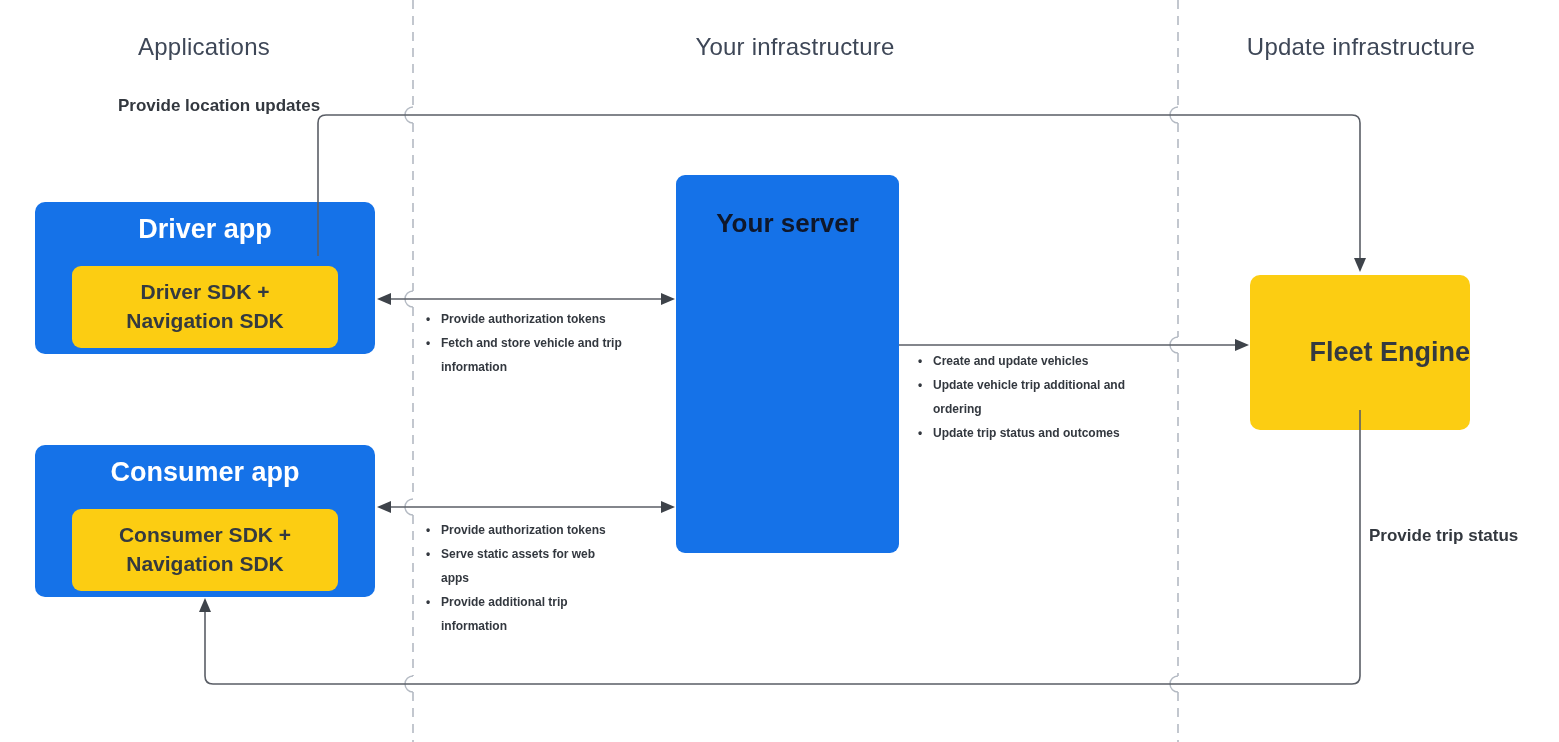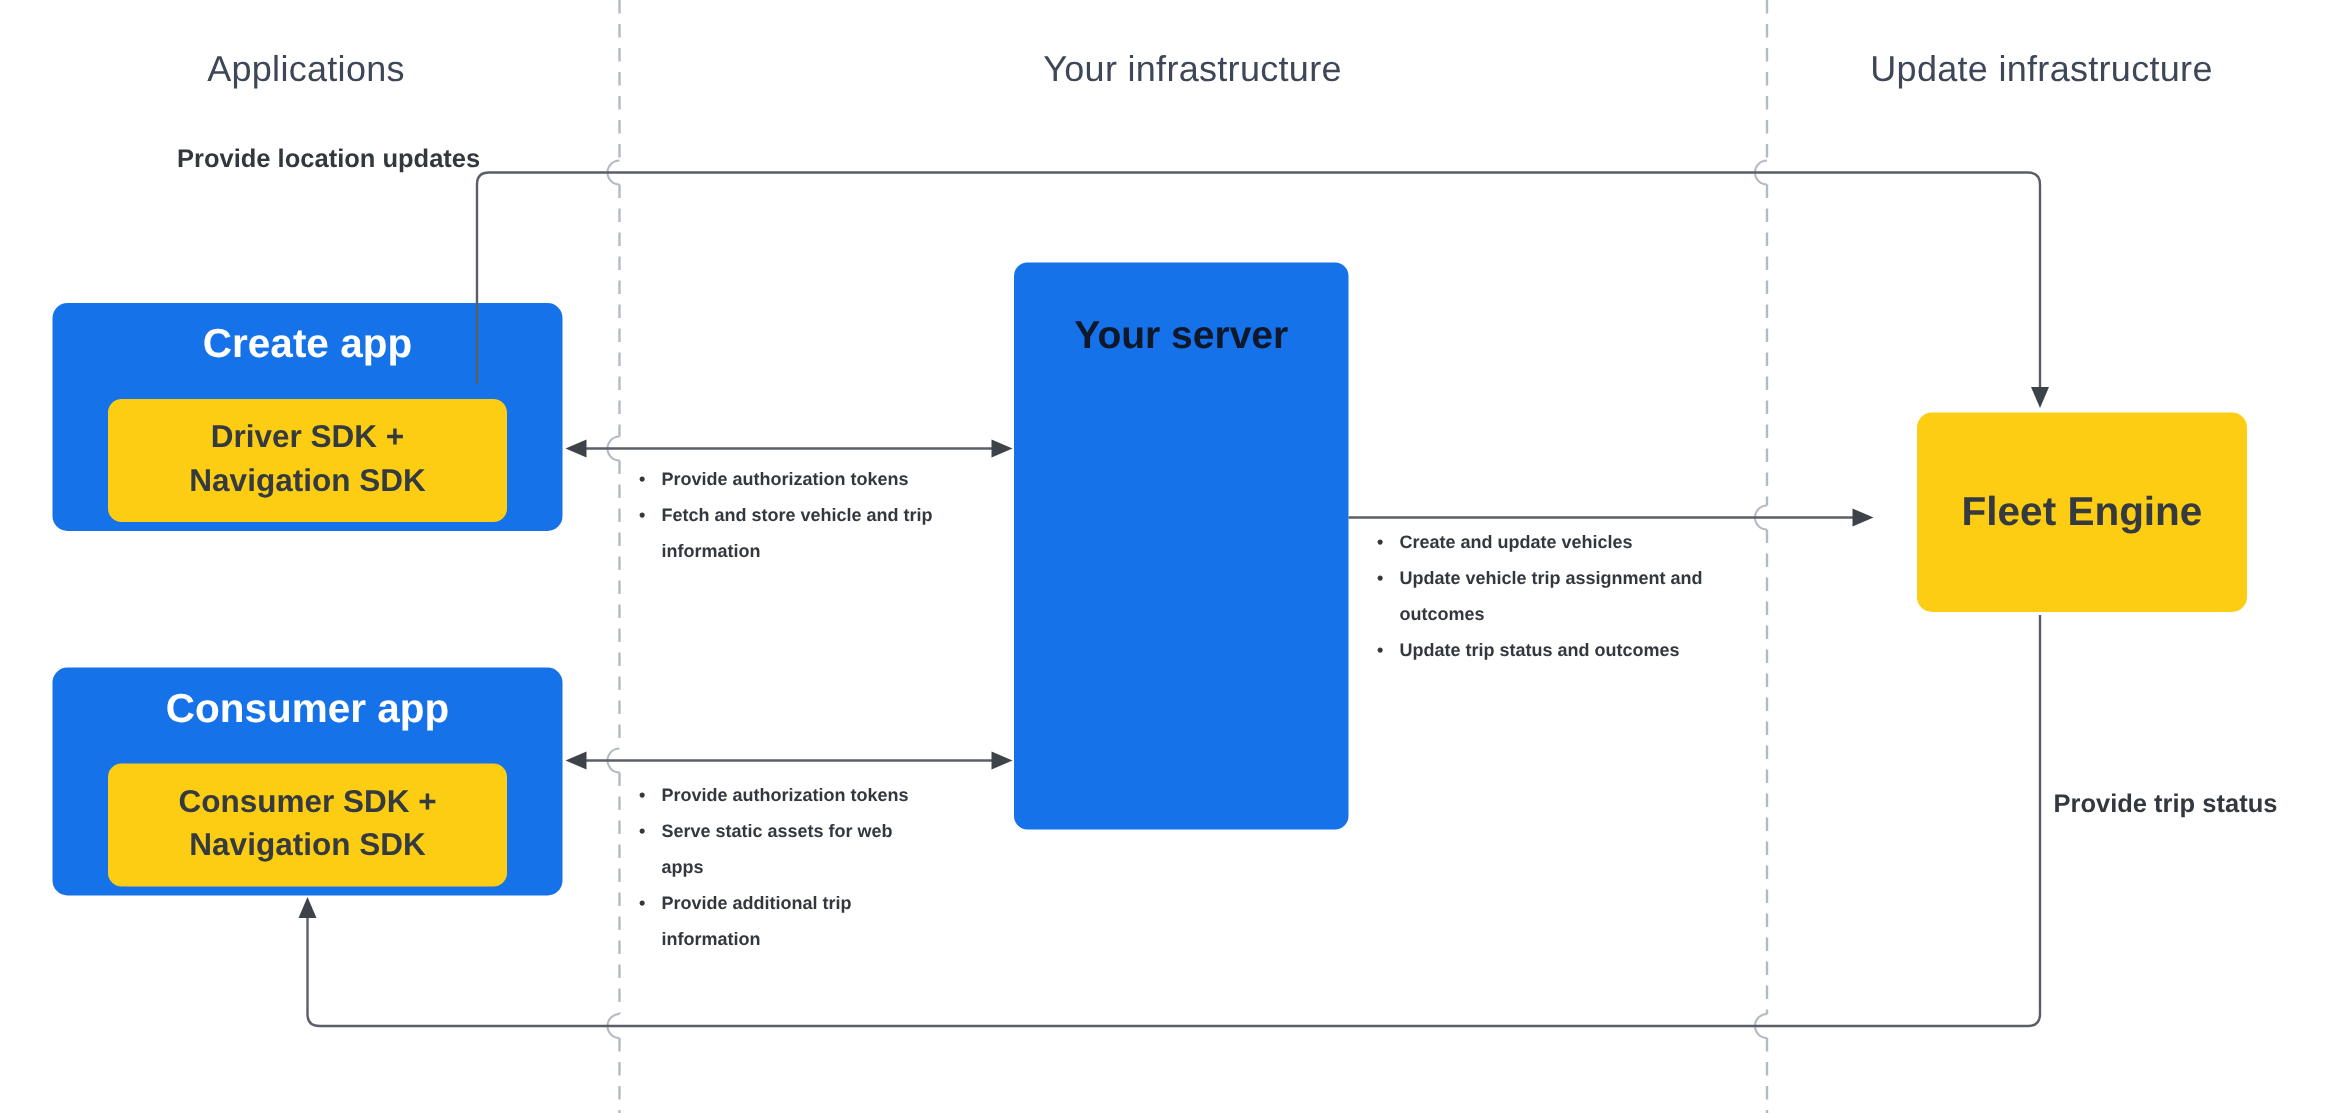--- a/index.html
+++ b/index.html
@@ -20,22 +20,22 @@
     font-size:27px;font-weight:700;}
   .sdk-chip{position:absolute;left:37px;right:37px;top:54px;height:82px;
     background:var(--yellow);border-radius:9px;display:flex;align-items:center;
     justify-content:center;text-align:center;margin-top:10px;}
   .sdk-chip .sdk-label{font-size:21px;font-weight:700;color:var(--box_text);
     line-height:1.38;padding:0 14px;}
 
   .server-box{left:676px;top:175px;width:223px;height:378px;background:var(--blue);border-radius:9px;}
   .server-box .title{margin-top:33px;text-align:center;color:#0f172a;font-size:26px;font-weight:700;}
 
-  .fleet-box{left:1250px;top:275px;width:220px;height:133px;background:var(--yellow);
-    display:flex;align-items:center;justify-content:center;margin-left:28px;}
+  .fleet-box{left:1250px;top:275px;width:220px;height:155px;background:var(--yellow);
+    display:flex;align-items:center;justify-content:flex-end;}
   .fleet-box .title{font-size:27px;font-weight:700;color:var(--box_text);}
 
   .edge-label{position:absolute;font-size:17px;font-weight:700;color:var(--label_text);z-index:3;}
   .edge-label.loc{left:118px;top:96px;}
   .edge-label.status{left:1369px;top:526px;}
 
   ul.bullets{position:absolute;margin:0;padding:0;list-style:none;z-index:3;
     font-size:12px;font-weight:700;color:var(--label_text);line-height:24px;}
   ul.bullets li{padding-left:15px;position:relative;}
   ul.bullets li::before{content:"\2022";position:absolute;left:0;top:0;}
@@ -46,21 +46,21 @@
 </head>
 <body>
 
 <div class="canvas">
 
   <div class="col-header apps">Applications</div>
   <div class="col-header yours">Your infrastructure</div>
   <div class="col-header google">Update infrastructure</div>
 
   <div class="node app-box" style="left:35px;top:202px;">
-    <div class="title">Create app</div>
+    <div class="title">Driver app</div>
     <div class="sdk-chip">
       <div class="sdk-label">Driver SDK + Navigation SDK</div>
     </div>
   </div>
 
   <div class="node app-box" style="left:35px;top:445px;">
     <div class="title">Consumer app</div>
     <div class="sdk-chip">
       <div class="sdk-label">Consumer SDK + Navigation SDK</div>
     </div>
@@ -81,21 +81,21 @@
       <li>Provide authorization tokens</li>
       <li>Fetch and store vehicle and trip information</li>
     </ul>
   <ul class="bullets l2">
       <li>Provide authorization tokens</li>
       <li>Serve static assets for web apps</li>
       <li>Provide additional trip information</li>
     </ul>
   <ul class="bullets l3">
       <li>Create and update vehicles</li>
-      <li>Update vehicle trip assignment and outcomes</li>
+      <li>Update vehicle trip additional and ordering</li>
       <li>Update trip status and outcomes</li>
     </ul>
 
   <svg class="connectors" width="1559" height="742" viewBox="0 0 1559 742">
 
     <path d="M413 0 V107 M413 123 V291 M413 307 V499 M413 515 V676 M413 692 V742" stroke="var(--divider)" stroke-width="1.6" stroke-dasharray="9 7" fill="none"></path>
     <path d="M1178 0 V107 M1178 123 V337 M1178 353 V676 M1178 692 V742" stroke="var(--divider)" stroke-width="1.6" stroke-dasharray="9 7" fill="none"></path>
 
     <path d="M413 107 A8 8 0 0 0 413 123 M413 291 A8 8 0 0 0 413 307
              M413 499 A8 8 0 0 0 413 515 M413 676 A8 8 0 0 0 413 692

